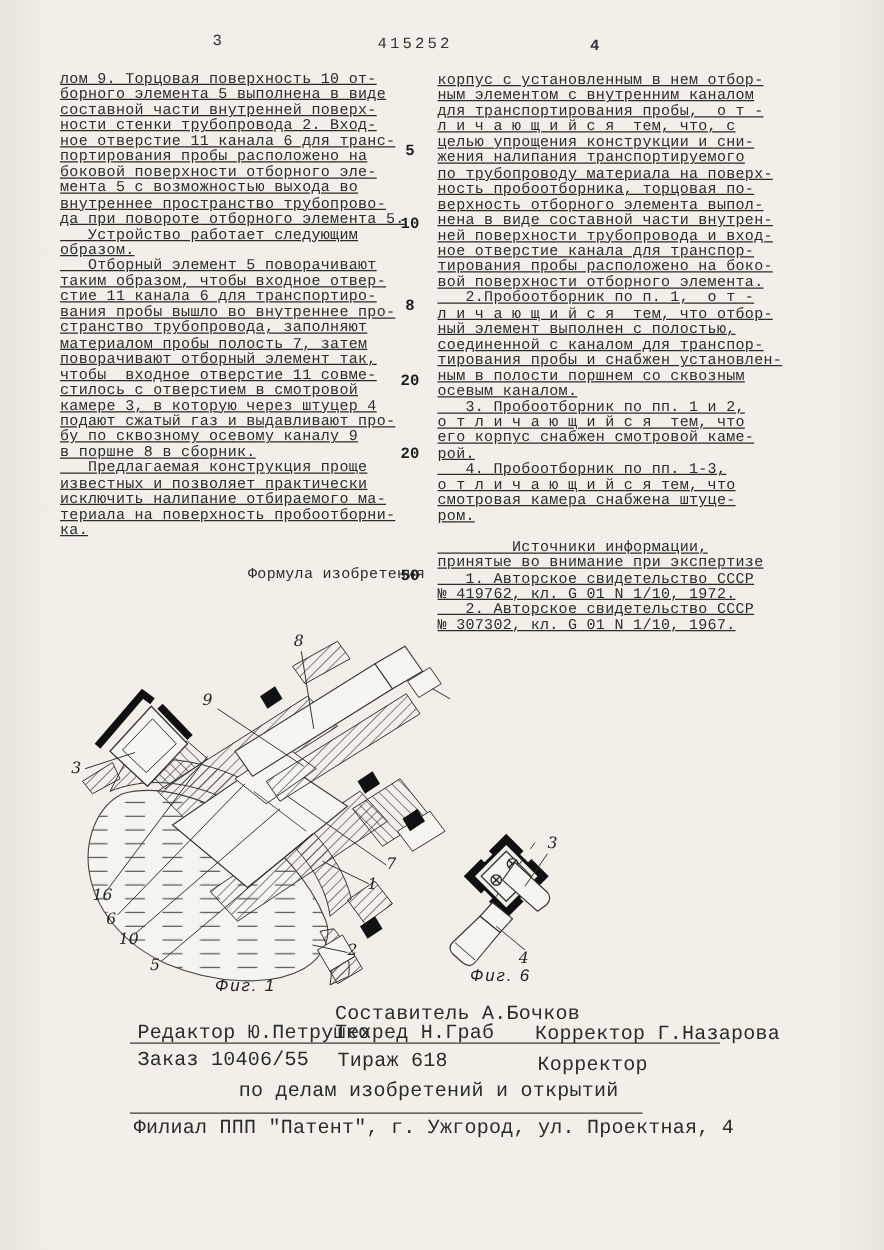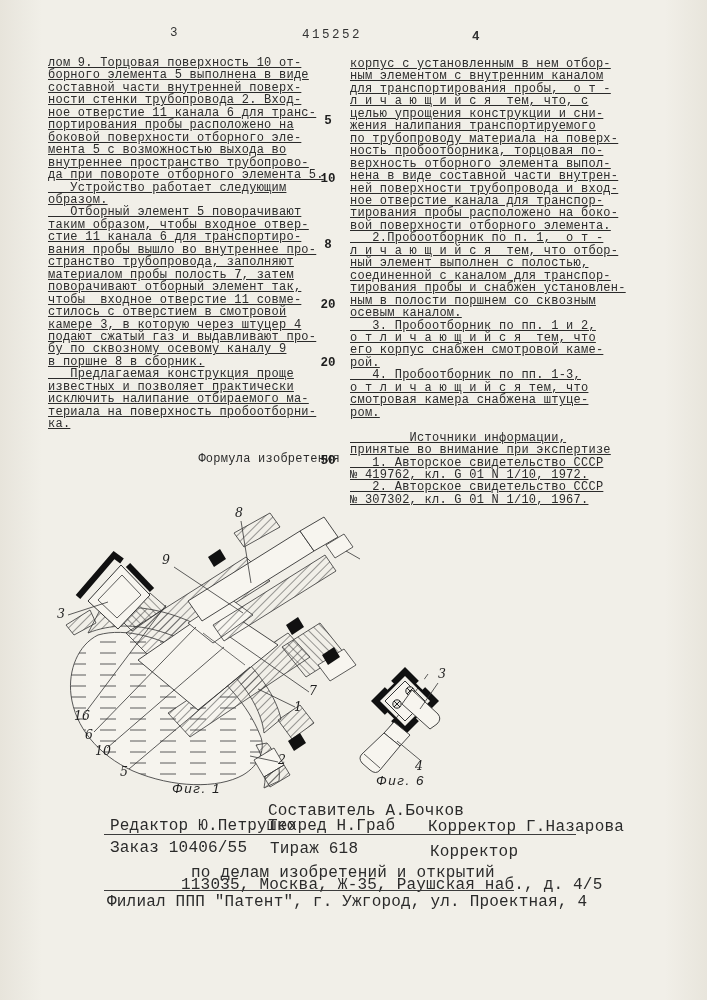--- a/index.html
+++ b/index.html
@@ -246,19 +246,18 @@
   <div class="ft" style="left:110px;top:817px">Редактор Ю.Петрушко</div>
   <div class="ft" style="left:268px;top:817px">Техред Н.Граб</div>
   <div class="ft" style="left:428px;top:818px">Корректор Г.Назарова</div>
 
   <div class="rule" style="left:104px;top:834px;width:472px"></div>
 
   <div class="ft" style="left:110px;top:839px">Заказ 10406/55</div>
   <div class="ft" style="left:270px;top:840px">Тираж 618</div>
   <div class="ft" style="left:430px;top:843px">Корректор</div>
   <div class="ft" style="left:191px;top:864px">по делам изобретений и открытий</div>
-  <div class="ft" style="left:181px;top:876px">113035, Москва, Ж-35, Раушская наб., д. 4/5</div>
 
   <div class="rule" style="left:104px;top:890px;width:410px"></div>
 
   <div class="ft" style="left:107px;top:893px">Филиал ППП "Патент", г. Ужгород, ул. Проектная, 4</div>
 
 </div>
 
 </body></html>

